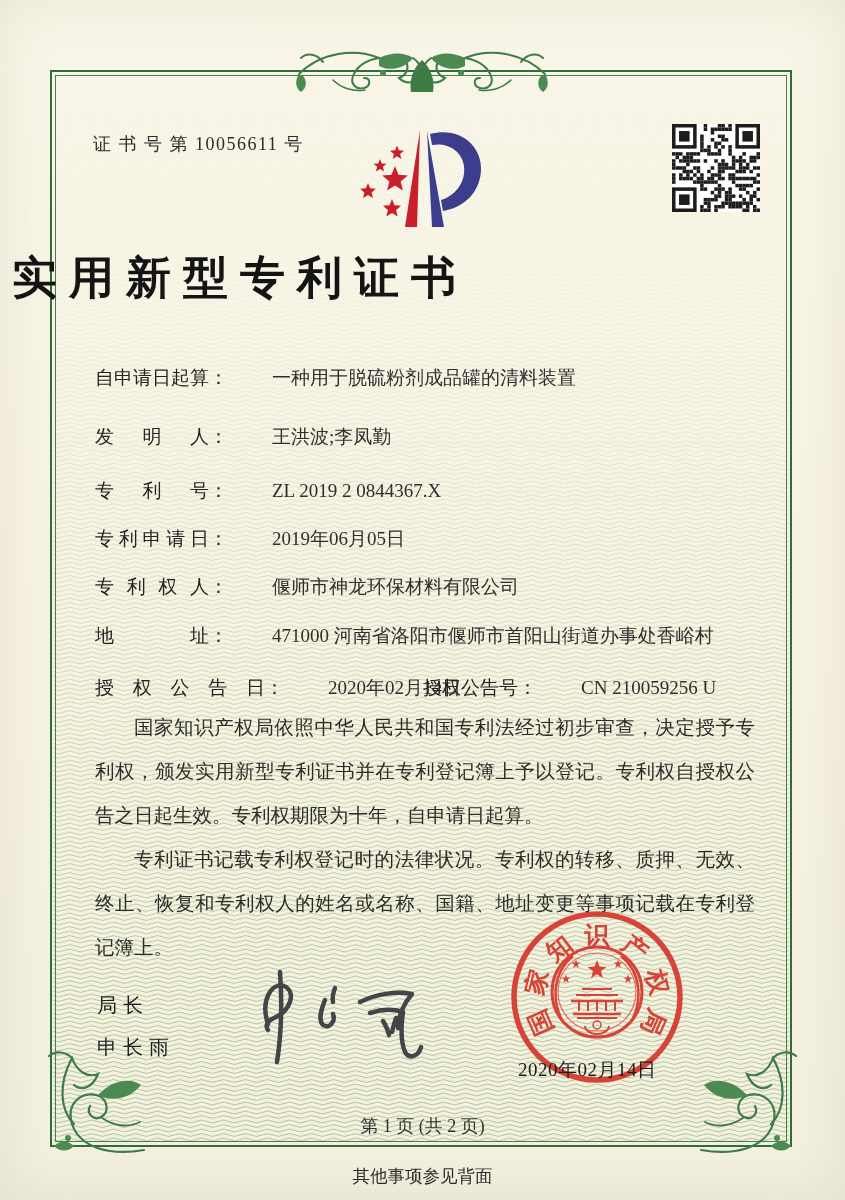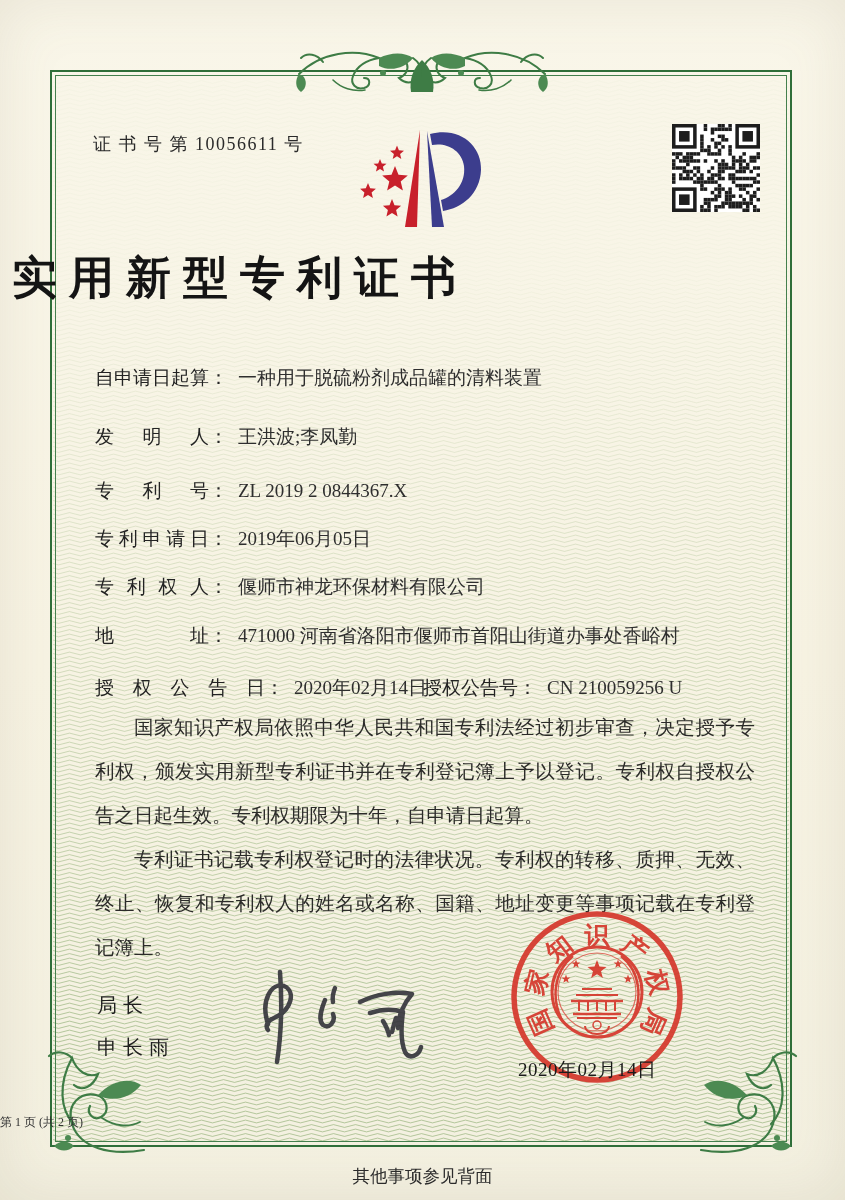--- a/index.html
+++ b/index.html
@@ -13,29 +13,29 @@
   
   .frame-outer{left:50px;top:70px;width:742px;height:1077px;border:2.5px solid #2f6e39;box-sizing:border-box;}
   .frame-inner{left:55px;top:75px;width:732px;height:1067px;border:1px solid #44804d;box-sizing:border-box;}
   
   .cert-no{left:93px;top:132px;font-size:18px;letter-spacing:1.5px;color:#2a2a2a;font-family:Liberation Serif, serif;}
   .title{left:0;right:0;top:248px;text-align:left;font-size:45px;font-weight:700;letter-spacing:12px;text-indent:12px;color:#141414;}
   .frow{left:95px;width:680px;font-size:19px;white-space:nowrap;}
   .flabel{display:inline-block;width:114px;text-align:justify;text-align-last:justify;vertical-align:bottom;color:#232323;}
   .flabel.wide{width:170px;}
   .fcolon{display:inline-block;margin-right:10px;}
-  .fvalue{color:#2e2e2e;}
+  .fvalue{color:#2e2e2e;margin-left:34px;}
   .grant2{position:absolute;left:328px;top:0;white-space:nowrap;}
   .grant2 .plain{display:inline-block;color:#232323;}
   .paras{left:95px;top:706px;width:660px;font-size:19.5px;line-height:44px;text-align:justify;color:#2b2b29;}
   .paras p{margin:0;text-indent:2em;}
   .sig-title{left:97px;top:992px;font-size:20px;letter-spacing:6px;color:#202020;}
   .sig-name{left:97px;top:1034px;font-size:20px;letter-spacing:6px;color:#202020;}
   .seal-date{left:518px;top:1057px;width:170px;font-size:19px;letter-spacing:.5px;color:#1b1b1b;z-index:6;}
-  .page-no{left:0;right:0;top:1114px;text-align:left;font-size:12px;color:#333;}
+  .page-no{left:0;right:0;top:1114px;text-align:center;font-size:18px;color:#333;}
   .back-note{left:0;right:0;top:1164px;text-align:center;font-size:17.5px;color:#2b2b2b;}
   svg{display:block;}
 </style>
 </head>
 <body>
 
 <div class="paper">
 
   <svg id="waves" class="abs" style="left:53px;top:74px;" width="736" height="1071" viewBox="0 0 736 1071">
       <path d="M0,8.0q5.5,2.8 11,0q5.5,-2.8 11,0q5.5,2.8 11,0q5.5,-2.8 11,0q5.5,2.8 11,0q5.5,-2.8 11,0q5.5,2.8 11,0q5.5,-2.8 11,0q5.5,2.8 11,0q5.5,-2.8 11,0q5.5,2.8 11,0q5.5,-2.8 11,0q5.5,2.8 11,0q5.5,-2.8 11,0q5.5,2.8 11,0q5.5,-2.8 11,0q5.5,2.8 11,0q5.5,-2.8 11,0q5.5,2.8 11,0q5.5,-2.8 11,0q5.5,2.8 11,0q5.5,-2.8 11,0q5.5,2.8 11,0q5.5,-2.8 11,0q5.5,2.8 11,0q5.5,-2.8 11,0q5.5,2.8 11,0q5.5,-2.8 11,0q5.5,2.8 11,0q5.5,-2.8 11,0q5.5,2.8 11,0q5.5,-2.8 11,0q5.5,2.8 11,0q5.5,-2.8 11,0q5.5,2.8 11,0q5.5,-2.8 11,0q5.5,2.8 11,0q5.5,-2.8 11,0q5.5,2.8 11,0q5.5,-2.8 11,0q5.5,2.8 11,0q5.5,-2.8 11,0q5.5,2.8 11,0q5.5,-2.8 11,0q5.5,2.8 11,0q5.5,-2.8 11,0q5.5,2.8 11,0q5.5,-2.8 11,0q5.5,2.8 11,0q5.5,-2.8 11,0q5.5,2.8 11,0q5.5,-2.8 11,0q5.5,2.8 11,0q5.5,-2.8 11,0q5.5,2.8 11,0q5.5,-2.8 11,0q5.5,2.8 11,0q5.5,-2.8 11,0q5.5,2.8 11,0q5.5,-2.8 11,0q5.5,2.8 11,0q5.5,-2.8 11,0q5.5,2.8 11,0q5.5,-2.8 11,0q5.5,2.8 11,0q5.5,-2.8 11,0q5.5,2.8 11,0q5.5,-2.8 11,0" fill="none" stroke="#84a769" stroke-width="1" stroke-opacity="0.040"></path>

